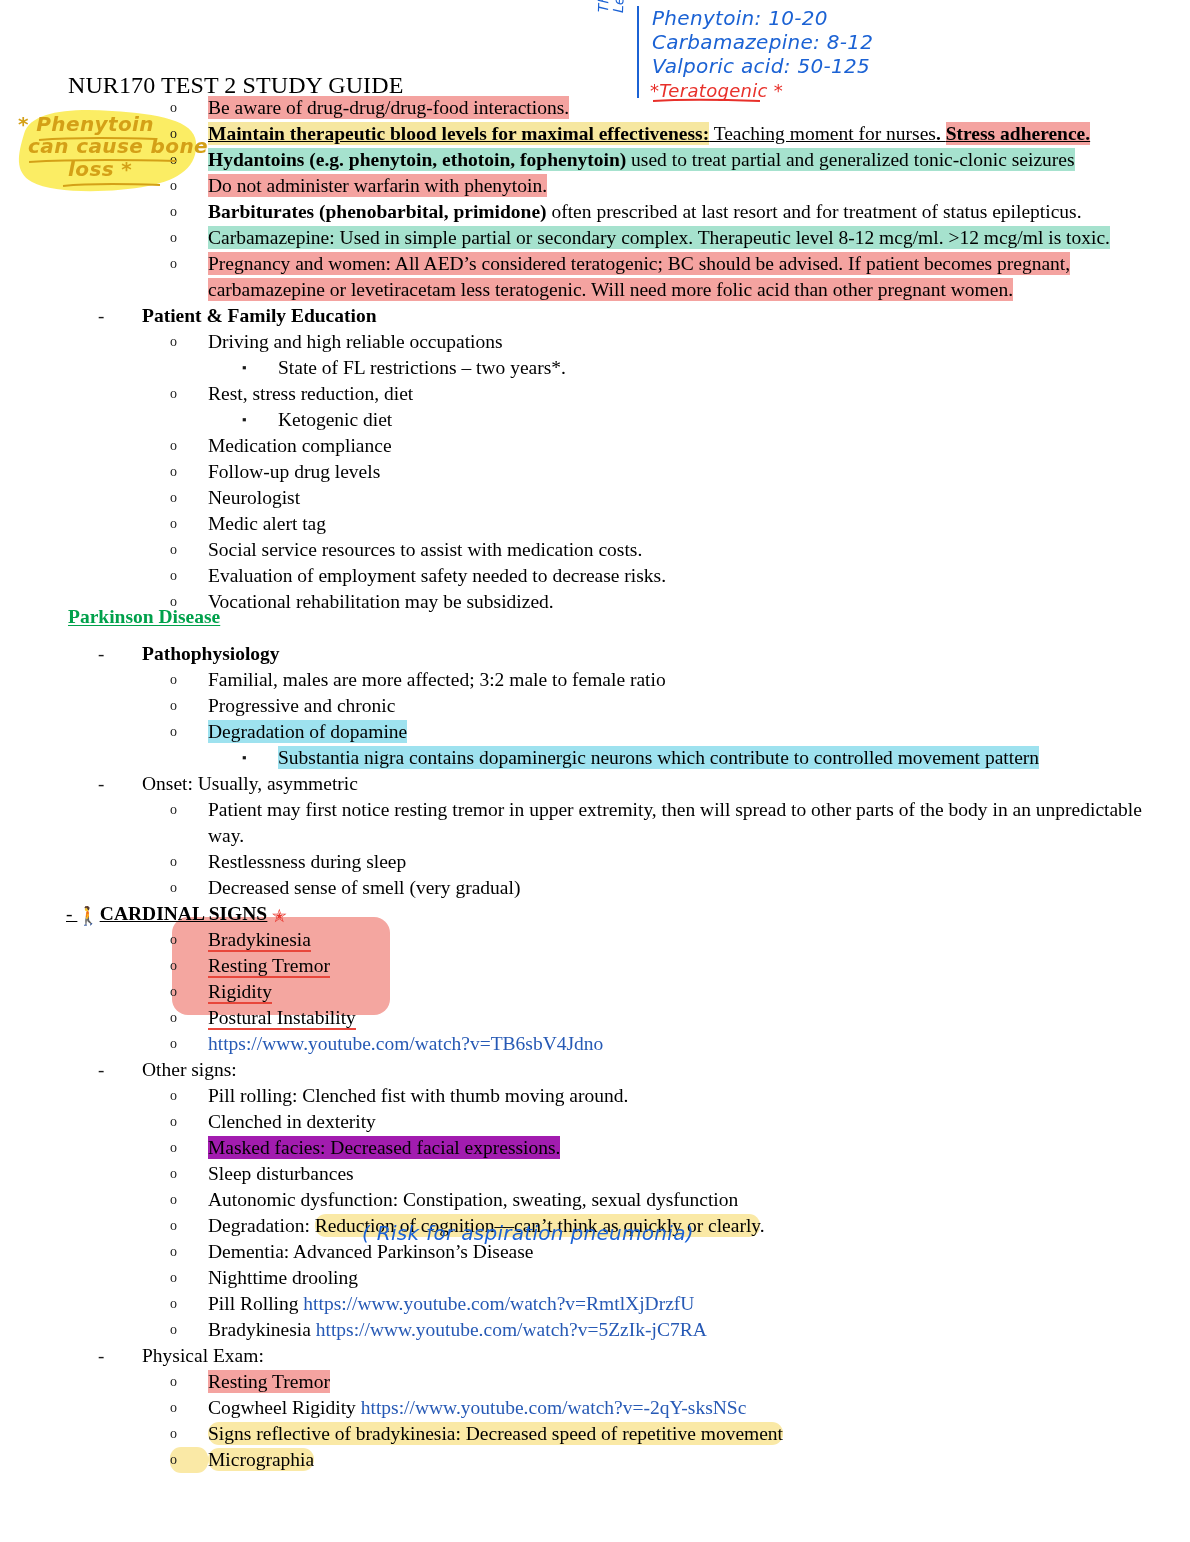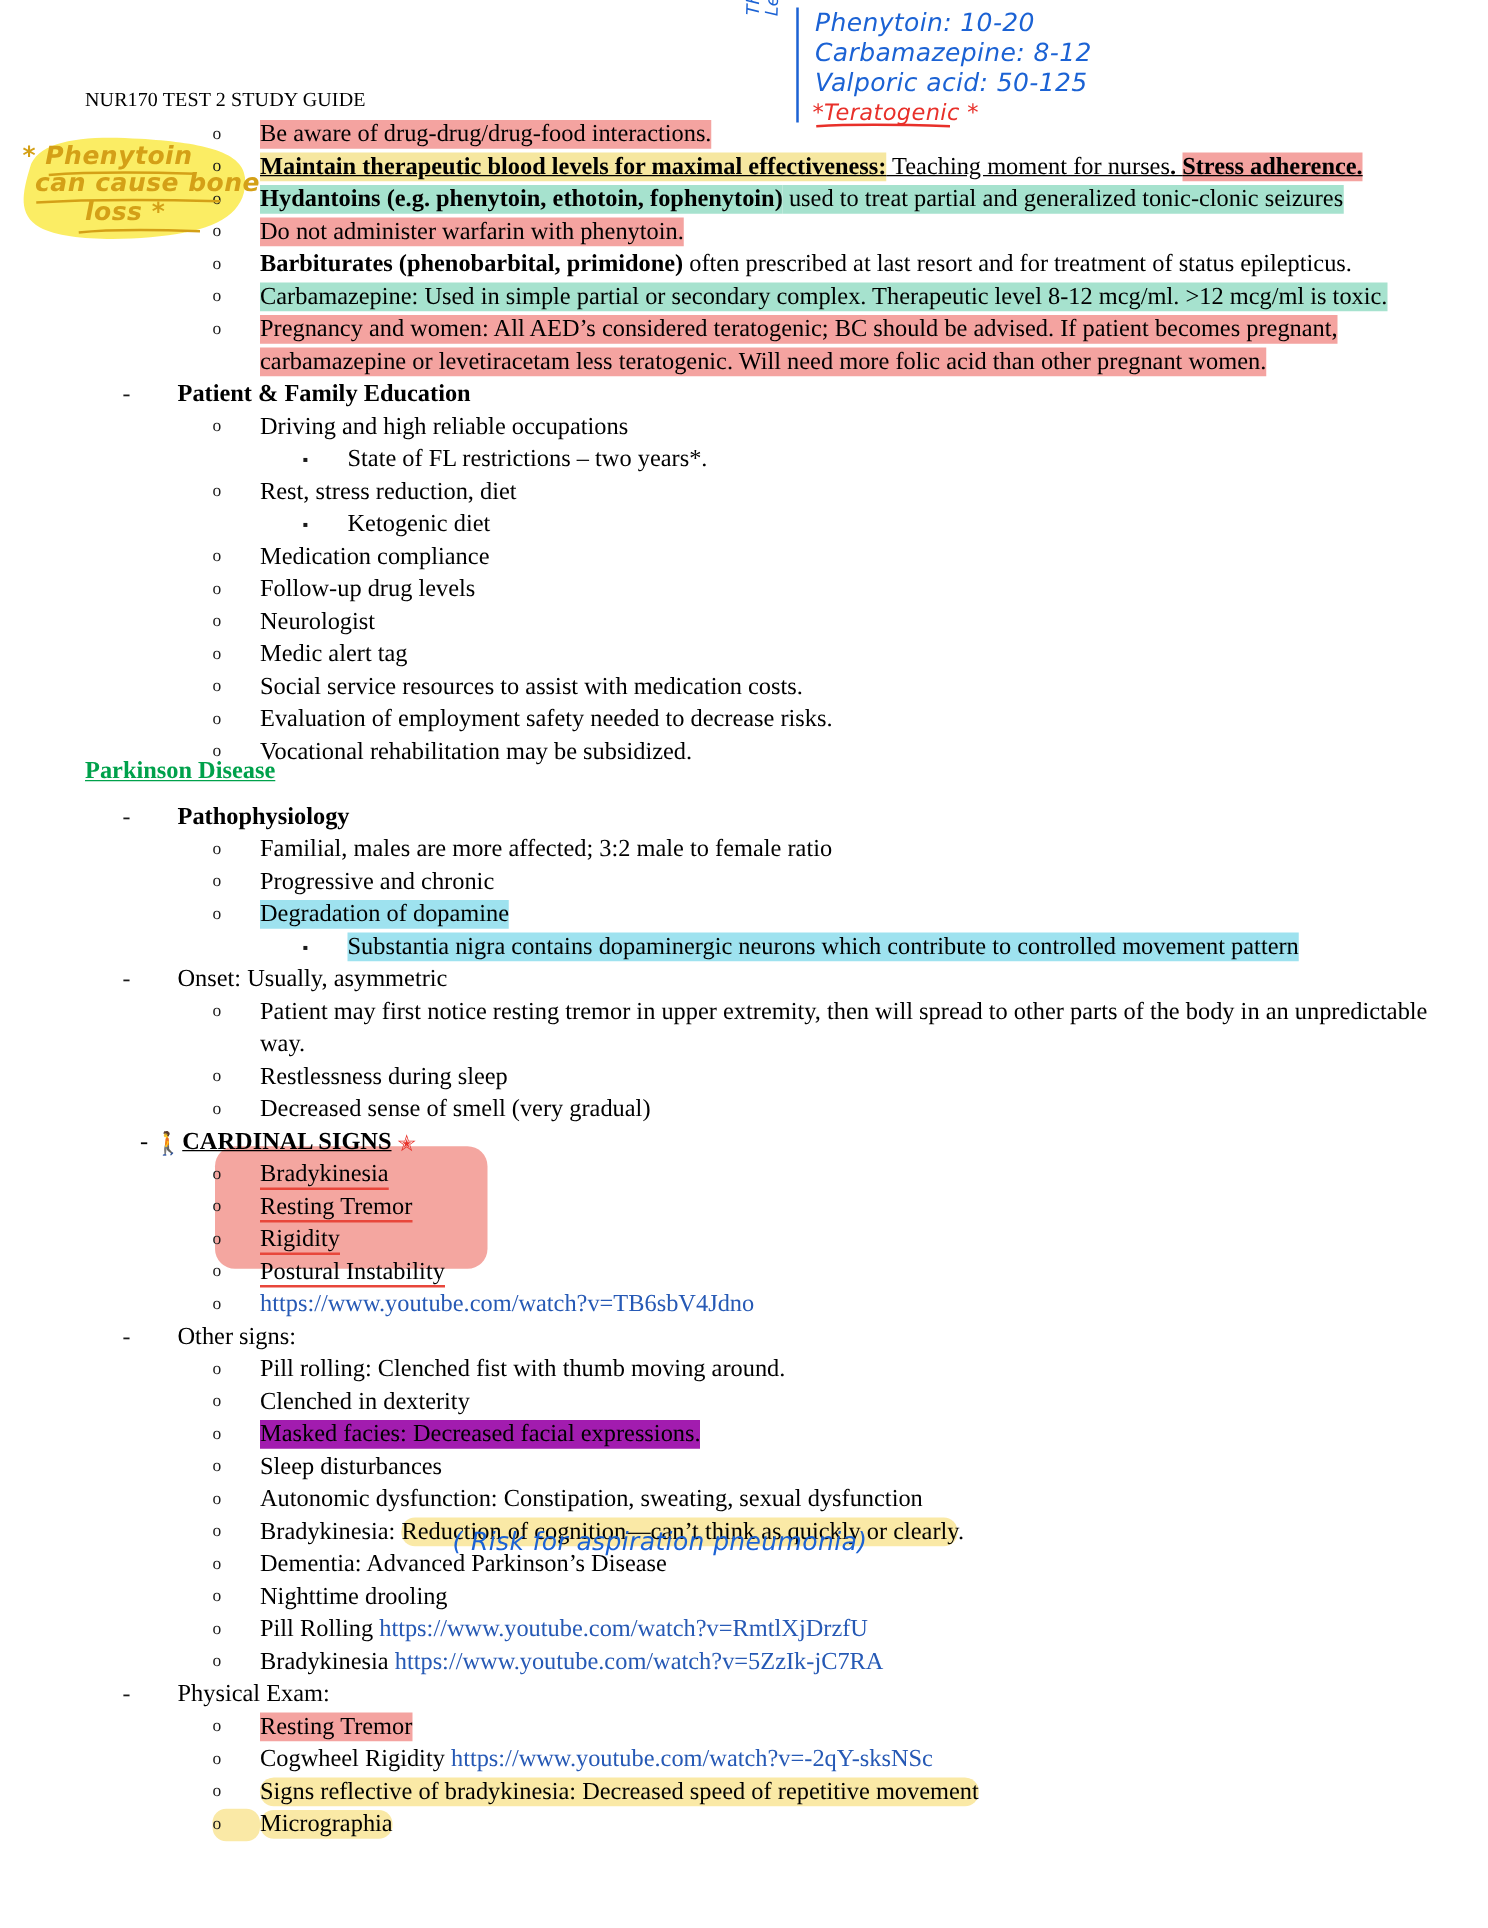--- a/index.html
+++ b/index.html
@@ -16,21 +16,21 @@
     width: 1190px;
     height: 1542px;
     overflow: hidden;
     background: #ffffff;
   }
 
   .title {
     position: absolute;
     left: 68px;
     top: 72px;
-    font-size: 16px;
+    font-size: 24px;
     letter-spacing: .1px;
     white-space: nowrap;
   }
 
   .lines {
     position: absolute;
     left: 0;
     top: 95px;
     width: 1190px;
   }
@@ -360,21 +360,21 @@
         <div class="row lvl-o">
           <span class="bullet circ">o</span>
           <span class="txt"><span class="hl-inline">Restlessness during sleep</span></span>
         </div>
         <div class="row lvl-o">
           <span class="bullet circ">o</span>
           <span class="txt"><span class="hl-inline">Decreased sense of smell (very gradual)</span></span>
         </div>
       </div>
 
-    <div class="row" style="padding-left:112px;">
+    <div class="row" style="padding-left:66px;text-decoration:underline;">
       <span class="txt" style="padding-left:0;">
         <span>-&nbsp;</span><span class="star-icon">🚶</span><span class="b u">CARDINAL SIGNS</span><span class="star-icon">&nbsp;✭</span>
       </span>
     </div>
     <div id="cardinal-list">
         <div class="row lvl-o">
           <span class="bullet circ">o</span>
           <span class="txt"><span class="redu">Bradykinesia</span></span>
         </div>
         <div class="row lvl-o">
@@ -415,21 +415,21 @@
         <div class="row lvl-o">
           <span class="bullet circ">o</span>
           <span class="txt"><span class="hl-inline">Sleep disturbances</span></span>
         </div>
         <div class="row lvl-o">
           <span class="bullet circ">o</span>
           <span class="txt"><span class="hl-inline">Autonomic dysfunction: Constipation, sweating, sexual dysfunction</span></span>
         </div>
         <div class="row lvl-o">
           <span class="bullet circ">o</span>
-          <span class="txt"><span class="hl-inline">Bradykinesia: </span><span class="hl-inline hl-ylt">Reduction of cognition—can’t think as quickly or clearly</span><span class="hl-inline">.</span></span>
+          <span class="txt"><span class="hl-inline">Degradation: </span><span class="hl-inline hl-ylt">Reduction of cognition—can’t think as quickly or clearly</span><span class="hl-inline">.</span></span>
         </div>
         <div class="row lvl-o">
           <span class="bullet circ">o</span>
           <span class="txt"><span class="hl-inline">Dementia: Advanced Parkinson’s Disease</span></span>
         </div>
         <div class="row lvl-o">
           <span class="bullet circ">o</span>
           <span class="txt"><span class="hl-inline">Nighttime drooling</span></span>
         </div>
         <div class="row lvl-o">

